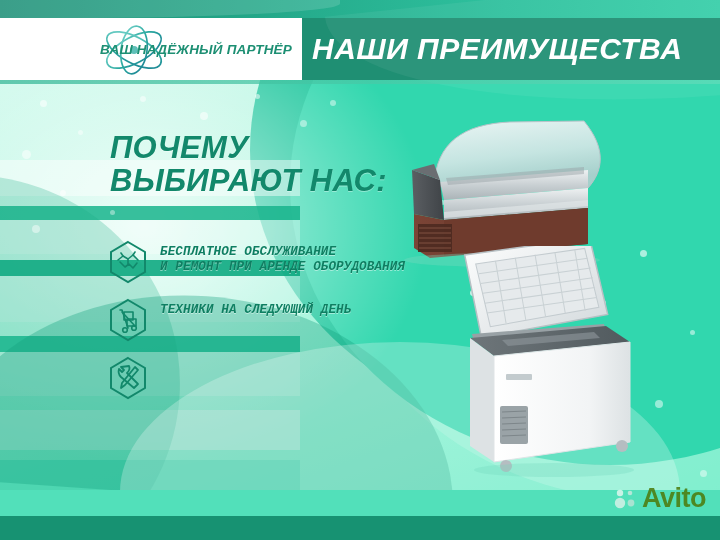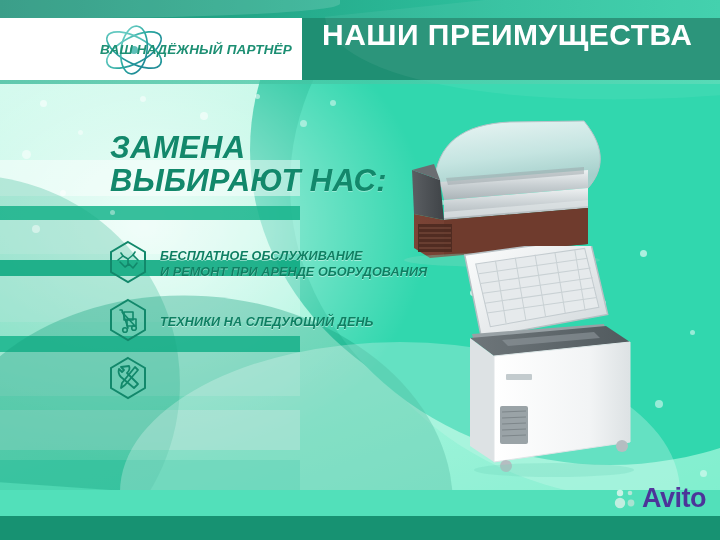--- a/index.html
+++ b/index.html
@@ -89,21 +89,21 @@
     background:linear-gradient(90deg,#1b8f76 0%,#22a385 30%,#2ec19e 70%,#39cfa9 100%);
   }
   .top-band::after{
     content:""; position:absolute; left:0; top:0; width:340px; height:18px;
     background:rgba(255,255,255,0.14);
     border-radius:0 0 80% 0;
   }
   .header {
     position:absolute; left:0; top:18px; width:720px; height:62px;
     background:#1f8f73;
-    display:flex; 
+    display:flex; align-items:center;
   }
   .header-shade{
     position:absolute; right:-40px; top:-24px; width:430px; height:120px;
     background:rgba(255,255,255,0.06);
     border-radius:0 0 0 100%;
     transform:rotate(-6deg);
   }
   .logo-box {
     position:relative;
     width:302px; height:62px;
@@ -115,23 +115,23 @@
   .logo-swirl { position:absolute; left:98px; top:4px; width:72px; height:56px; }
   .logo-text {
     position:relative;
     font-size:13.5px; font-weight:bold; font-style:italic;
     color:#1d8f73; letter-spacing:.2px; white-space:nowrap;
     z-index:2;
   }
   .header-title {
     position:relative;
     color:#ffffff;
-    font-size:30px; font-weight:bold; 
+    font-size:30px; font-weight:bold; font-style:italic;
     letter-spacing:.5px;
-    margin-left:20px;
+    margin-left:10px;
     white-space:nowrap;
     z-index:3;
   }
   .header-bottom-line{
     position:absolute; left:0; top:80px; width:720px; height:4px;
     background:linear-gradient(90deg,#2fb392,#63dcba);
     opacity:.7;
   }
 
   
@@ -139,21 +139,21 @@
     position:absolute; left:110px; top:131px;
     color:#12886b;
     font-size:31px; line-height:1.08;
     font-weight:bold; font-style:italic;
     letter-spacing:.3px;
     text-shadow:0 1px 0 rgba(255,255,255,.35);
   }
 
   
   .bullets { position:absolute; left:108px; top:240px; width:420px; }
-  .bullet { display:flex; align-items:center; margin-bottom:14px; }
+  .bullet { display:flex; align-items:flex-start; margin-bottom:14px;font-family:Liberation Mono, monospace; }
   .hex {
     flex:none; width:40px; height:44px; margin-right:12px;
     position:relative;
   }
   .hex svg { display:block; }
   .bullet-text {
     color:#0e7f62;
     font-size:12.6px; font-weight:bold; font-style:italic;
     line-height:1.22; letter-spacing:.1px;
     padding-top:5px;
@@ -173,21 +173,21 @@
   .bottom-dark {
     position:absolute; left:0; bottom:0; width:720px; height:24px;
     background:#179272;
   }
   .avito {
     position:absolute; right:14px; bottom:28px;
     display:flex; align-items:center; gap:5px;
     opacity:.88;
   }
   .avito-word {
-    color:#4c1d95; font-size:27px; font-weight:bold; letter-spacing:-0.5px;
+    color:#4d7c0f; font-size:27px; font-weight:bold; letter-spacing:-0.5px;
     line-height:1;
   }
 </style>
 </head>
 <body>
 
 <div class="poster">
 
   <div class="bg-base"></div>
   <div class="curve-right-light"></div>
@@ -258,21 +258,21 @@
         <circle cx="36" cy="28" r="4" fill="#2aa9a0" opacity=".75"></circle>
       </svg>
       <span class="logo-text">ВАШ НАДЁЖНЫЙ ПАРТНЁР</span>
     </div>
 
     <div class="header-title">НАШИ ПРЕИМУЩЕСТВА</div>
   </div>
   <div class="header-bottom-line"></div>
 
   <div class="heading">
-    <div>ЗАМЕНА</div>
+    <div>ПОЧЕМУ</div>
     <div>ВЫБИРАЮТ НАС:</div>
   </div>
 
   <svg class="display-case" viewBox="0 0 300 160">
     <defs>
       <linearGradient id="glass" x1="0" y1="0" x2="0.3" y2="1">
         <stop offset="0%" stop-color="#f4f7f8" stop-opacity=".95"></stop>
         <stop offset="60%" stop-color="#dfe7ea" stop-opacity=".85"></stop>
         <stop offset="100%" stop-color="#c3ced3" stop-opacity=".8"></stop>
       </linearGradient>

